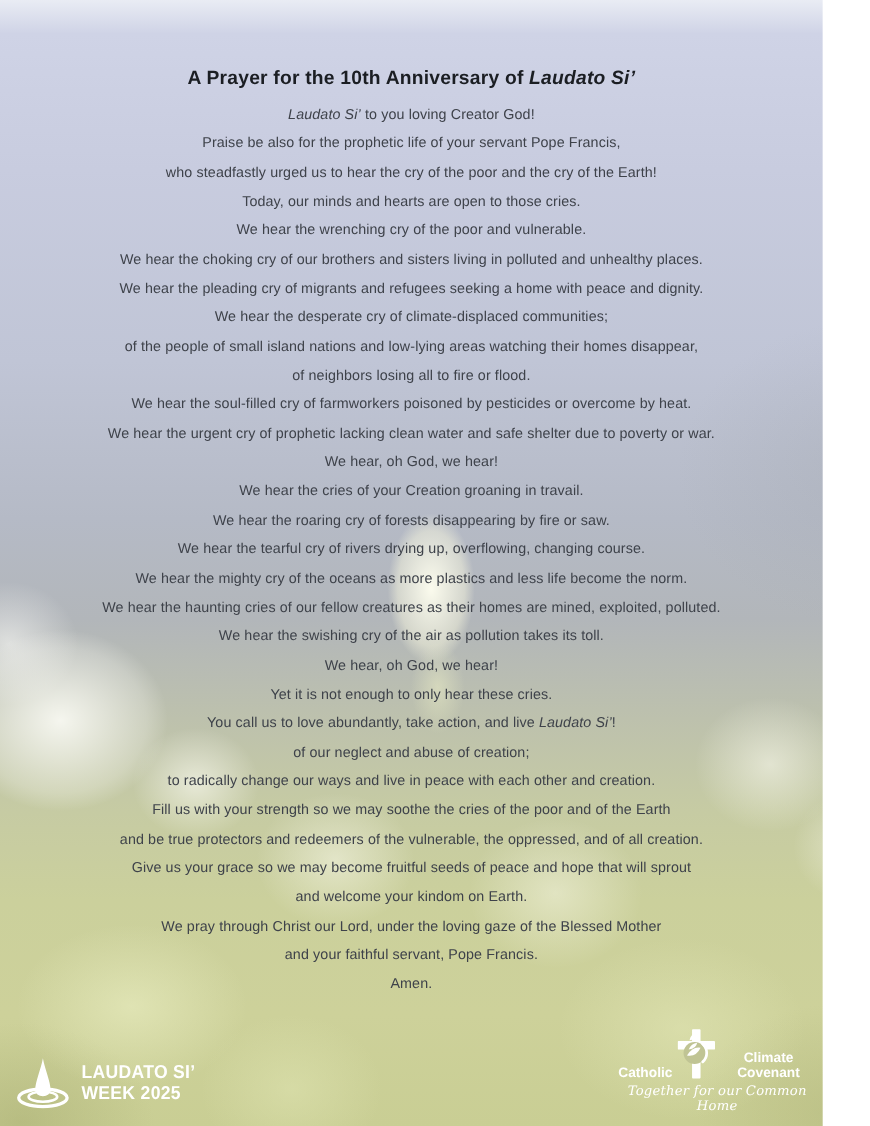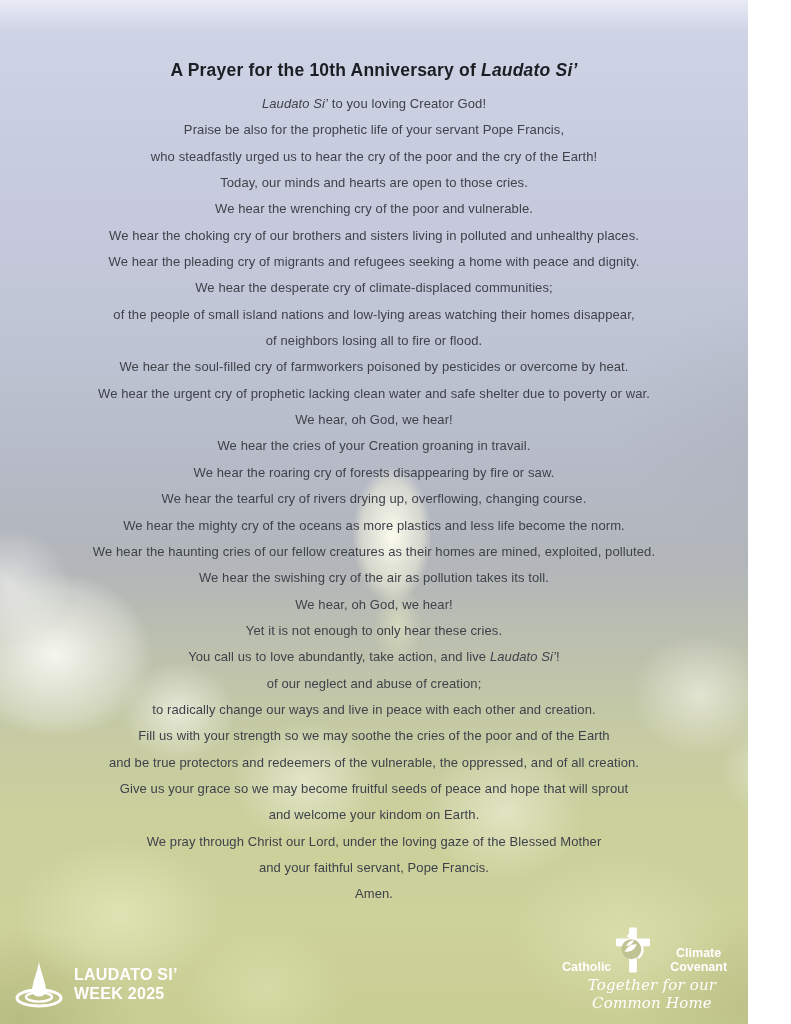--- a/index.html
+++ b/index.html
@@ -65,21 +65,21 @@
     position: absolute; right: 6px; bottom: 12px; width: 180px;
     text-align: center; color: var(--logo-white, #fff); z-index: 3;
   }
   .footer-right .ccc-row {
     display: flex; align-items: flex-end; justify-content: center; gap: 5px;
     font-weight: bold; font-size: 12.5px;
   }
   .footer-right .tagline {
     margin-top: 2px;
     font-family: "DejaVu Serif", serif; font-style: italic;
-    font-size: 15px; letter-spacing: .2px;
+    font-size: 12px; letter-spacing: .2px;
   }
   svg { display: block; }
 </style>
 </head>
 <body>
 
 <div class="page">
   <div class="bg"></div>
 
   <div class="content">

